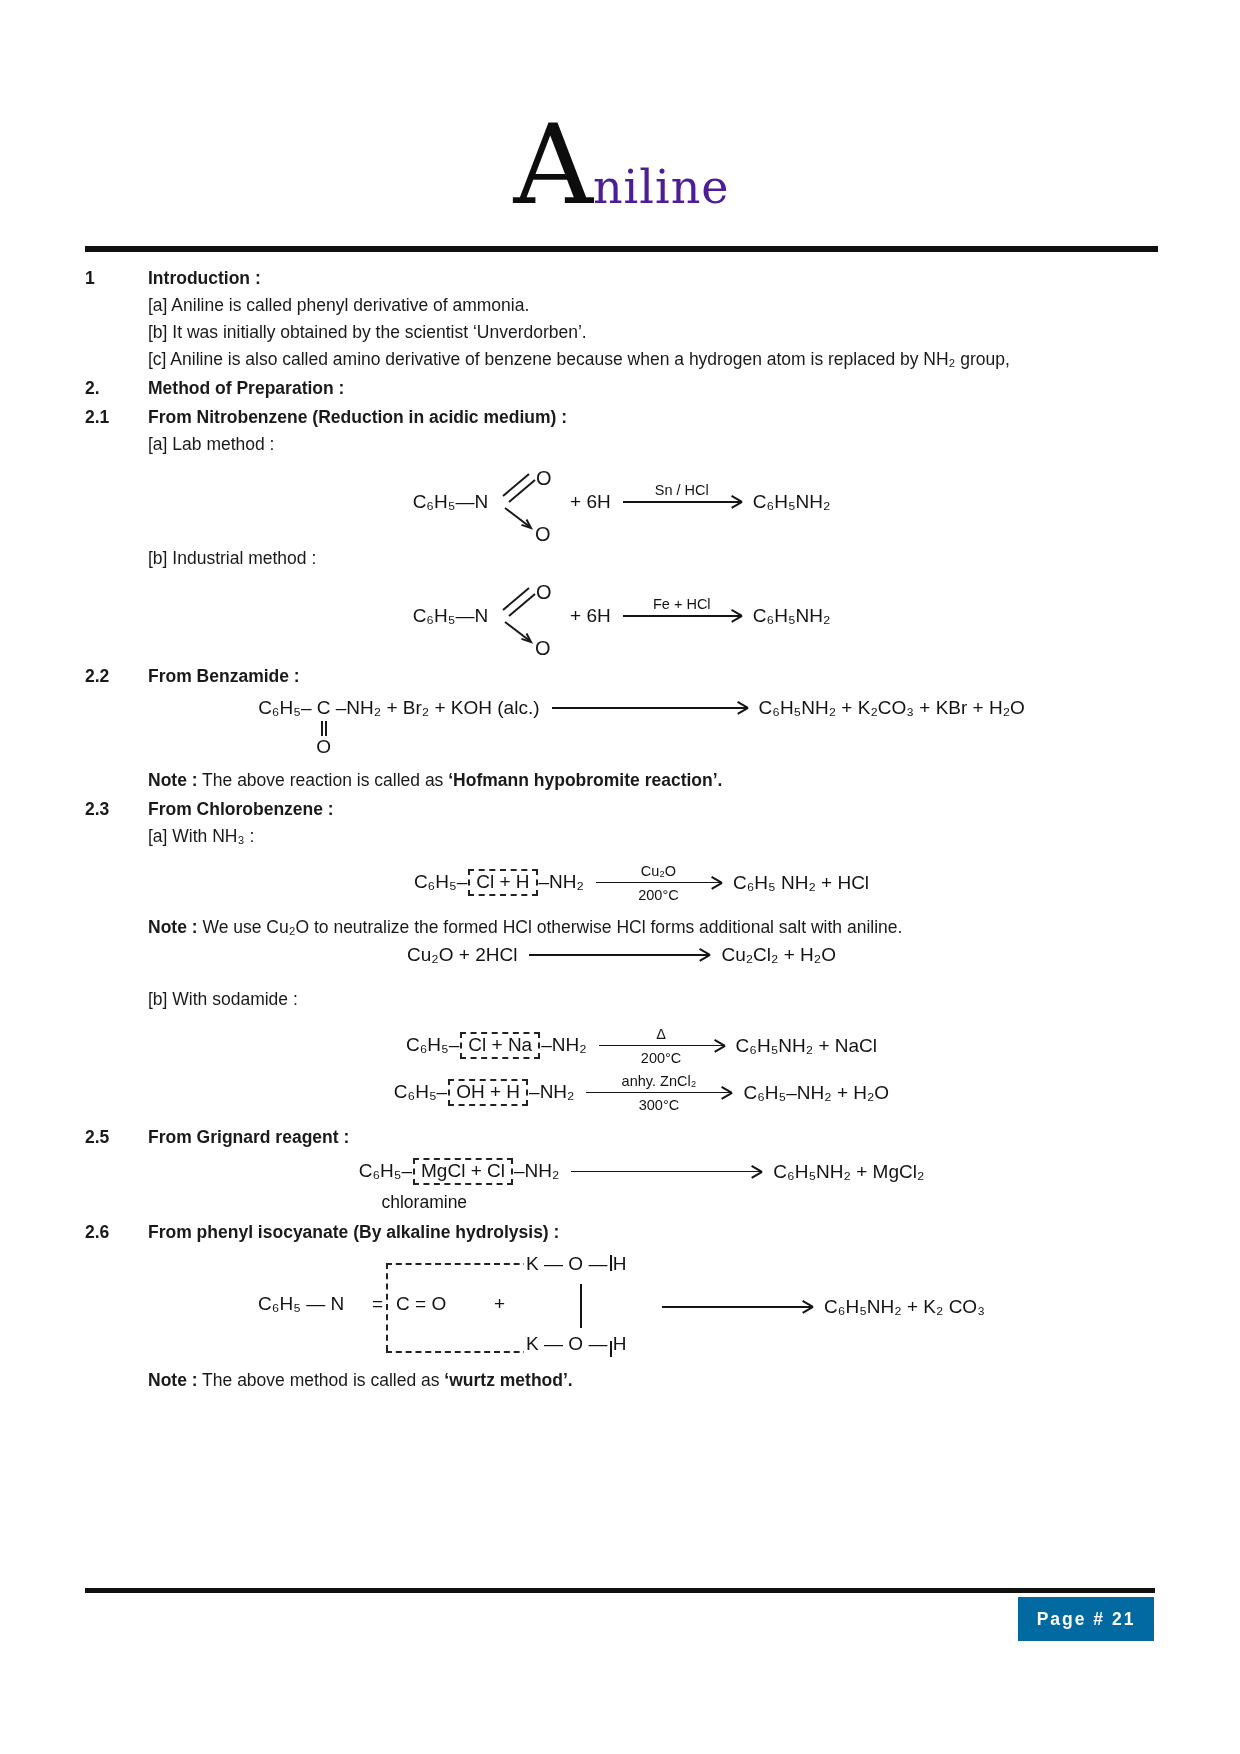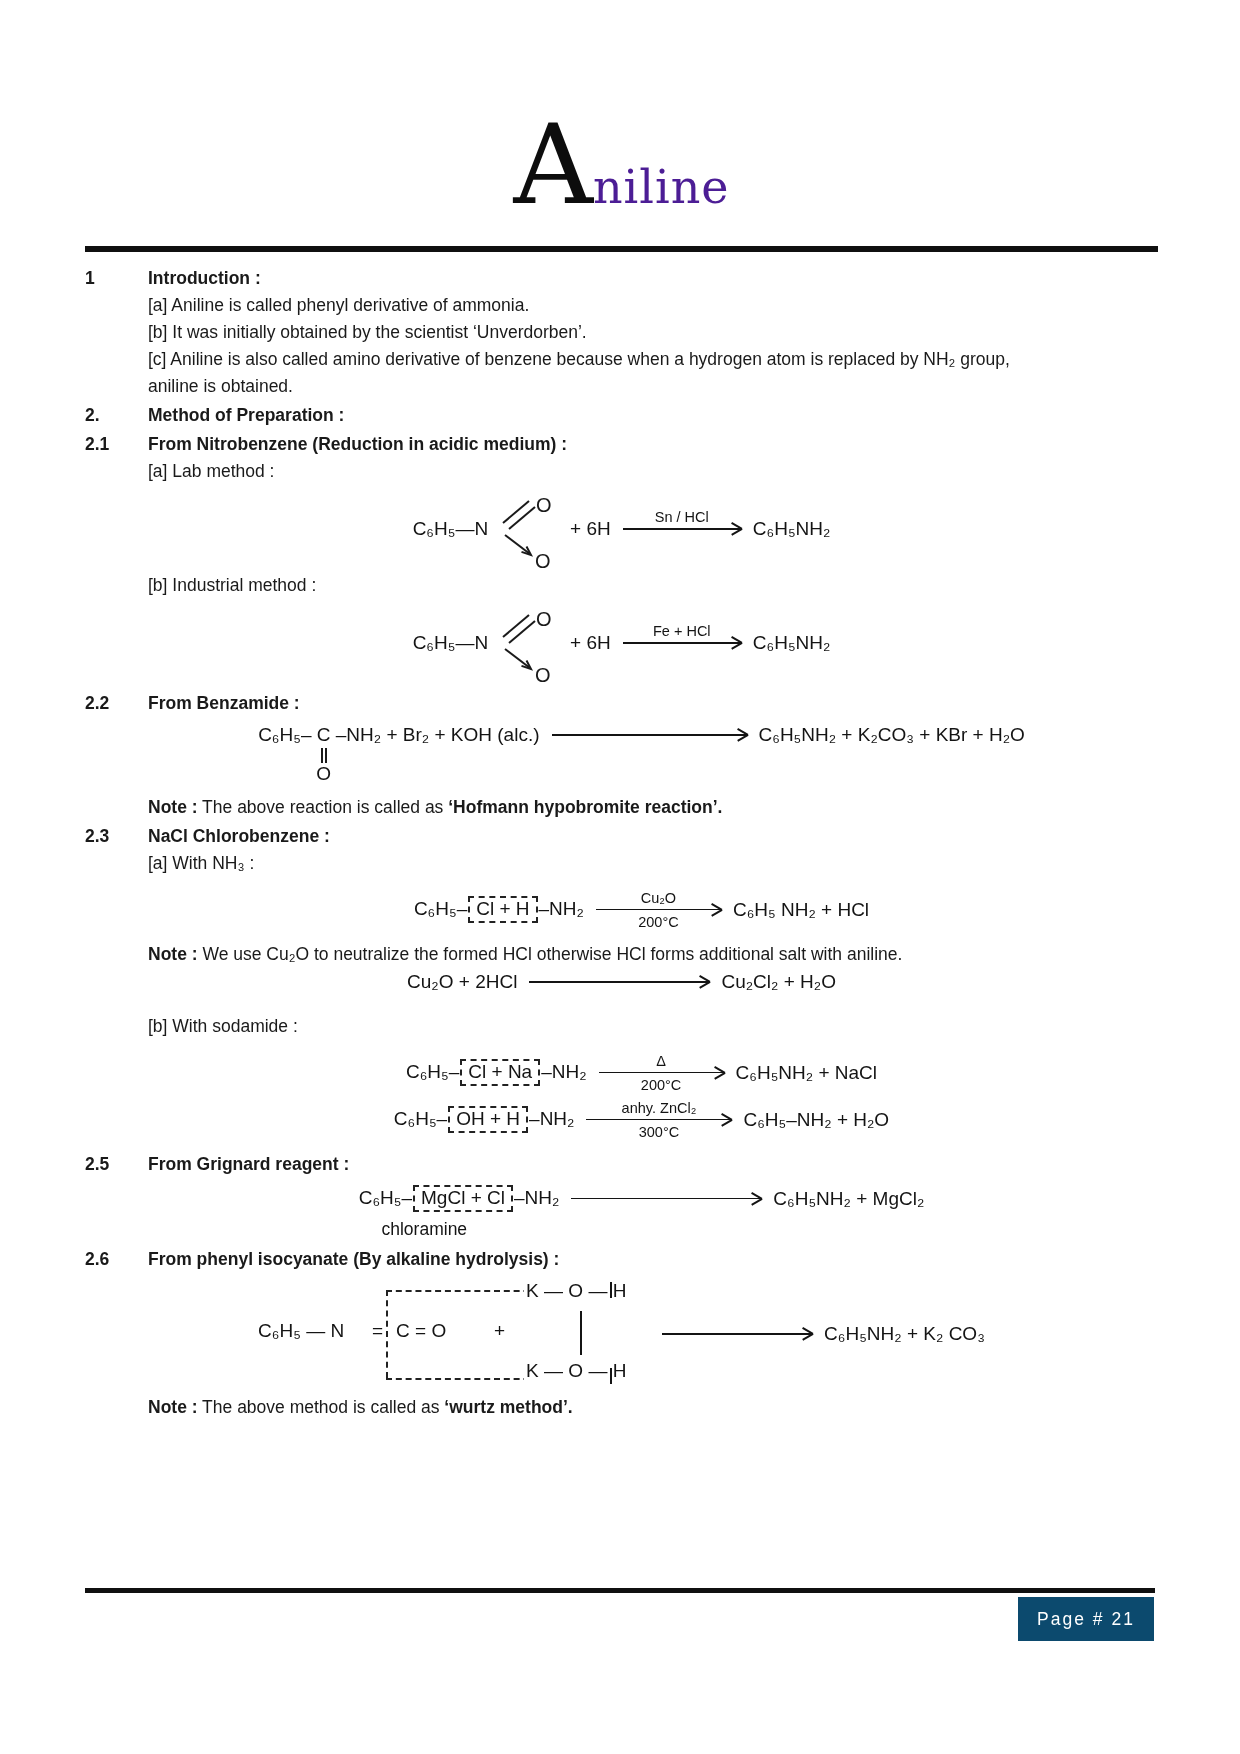--- a/index.html
+++ b/index.html
@@ -72,21 +72,21 @@
   .dash-top    { position:absolute; left:128px; top:6px;  width:222px; height:0; border-top:2.5px dashed #222; }
   .dash-bottom { position:absolute; left:128px; top:94px; width:222px; height:0; border-top:2.5px dashed #222; }
   .tick { position:absolute; width:0; border-left:2px solid #141414; z-index:3; }
   .tick-top { left:352px; top:-2px; height:16px; }
   .tick-bot { left:352px; top:84px; height:16px; }
   .midbar { position:absolute; left:322px; top:27px; height:44px; width:0; border-left:2px solid #141414; z-index:1; }
 
   
   .footer-rule { position:absolute; left:85px; top:1588px; width:1070px; height:5px; background:#101010; }
   .page-badge { position:absolute; left:1018px; top:1597px; width:136px; height:44px;
-                background:#0c4a6e; color:#ffffff; font-weight:400; font-size:17.5px;
+                background:#0369a1; color:#ffffff; font-weight:700; font-size:17.5px;
                 letter-spacing:2px; display:flex; align-items:center; justify-content:center; }
 
   
   .mt6 { margin-top:6px; }
   .eqnitro { height:82px; margin:4px 0 2px 0; }
   .eq-benz { margin:8px 0 48px 0; }
   .eq-cu   { margin:4px 0 20px 0; }
   .eq-iso  { margin:12px 0 8px 0; }
 </style>
 </head>
@@ -98,21 +98,20 @@
     <div class="title"><span class="t-initial">A</span><span class="t-rest">niline</span></div>
     <div class="hrule"></div>
 
     <div class="row" style="margin-top:13px">
       <div class="num">1</div>
       <div class="head">Introduction :</div>
     </div>
     <div class="para">[a] Aniline is called phenyl derivative of ammonia.</div>
     <div class="para">[b] It was initially obtained by the scientist ‘Unverdorben’.</div>
     <div class="para">[c] Aniline is also called amino derivative of benzene because when a hydrogen atom is replaced by NH₂ group,</div>
-    <div class="para">aniline is obtained.</div>
 
     <div class="row">
       <div class="num">2.</div>
       <div class="head">Method of Preparation :</div>
     </div>
 
     <div class="row">
       <div class="num">2.1</div>
       <div class="head">From Nitrobenzene (Reduction in acidic medium) :</div>
     </div>
@@ -166,21 +165,21 @@
       <span class="rxnarrow">
           <span class="aline" style="width:195px"></span>
         </span>
       <span class="f">C₆H₅NH₂ + K₂CO₃ + KBr + H₂O</span>
     </div>
 
     <div class="para"><span class="b">Note :</span><span> The above reaction is called as </span><span class="b">‘Hofmann hypobromite reaction’.</span></div>
 
     <div class="row">
       <div class="num">2.3</div>
-      <div class="head">NaCl Chlorobenzene :</div>
+      <div class="head">From Chlorobenzene :</div>
     </div>
     <div class="para">[a] With NH₃ :</div>
 
     <div class="eq labeled">
       <span class="f group"><span>C₆H₅–</span><span class="dbox">Cl + H</span><span>–NH₂</span></span>
       <span class="rxnarrow">
           <span class="ltop">Cu₂O</span>
           <span class="aline" style="width:125px"></span>
           <span class="lbot">200°C</span>
         </span>

